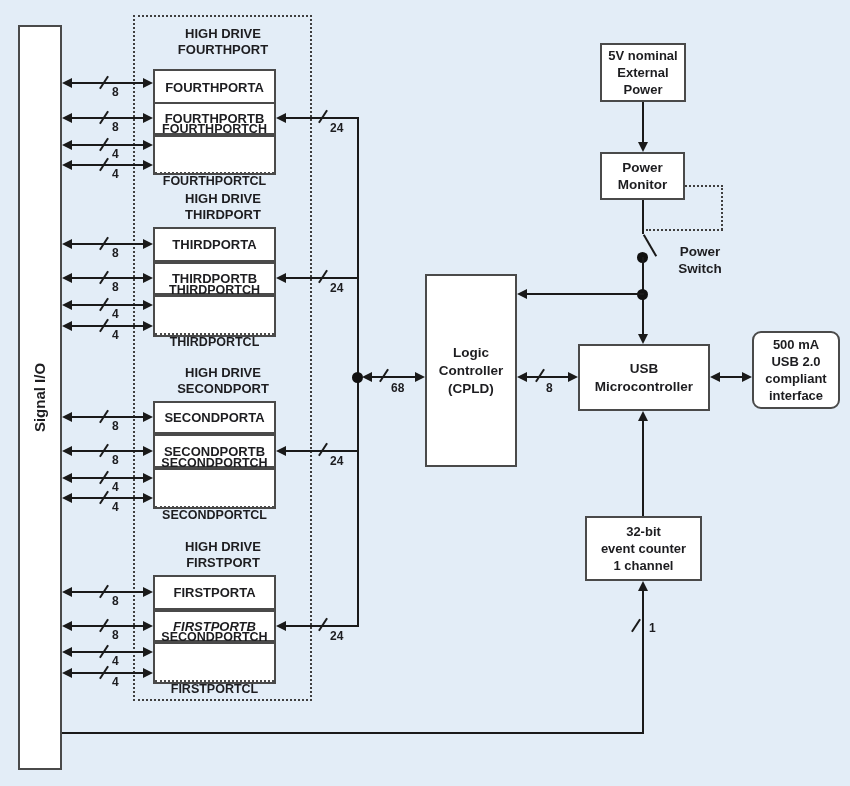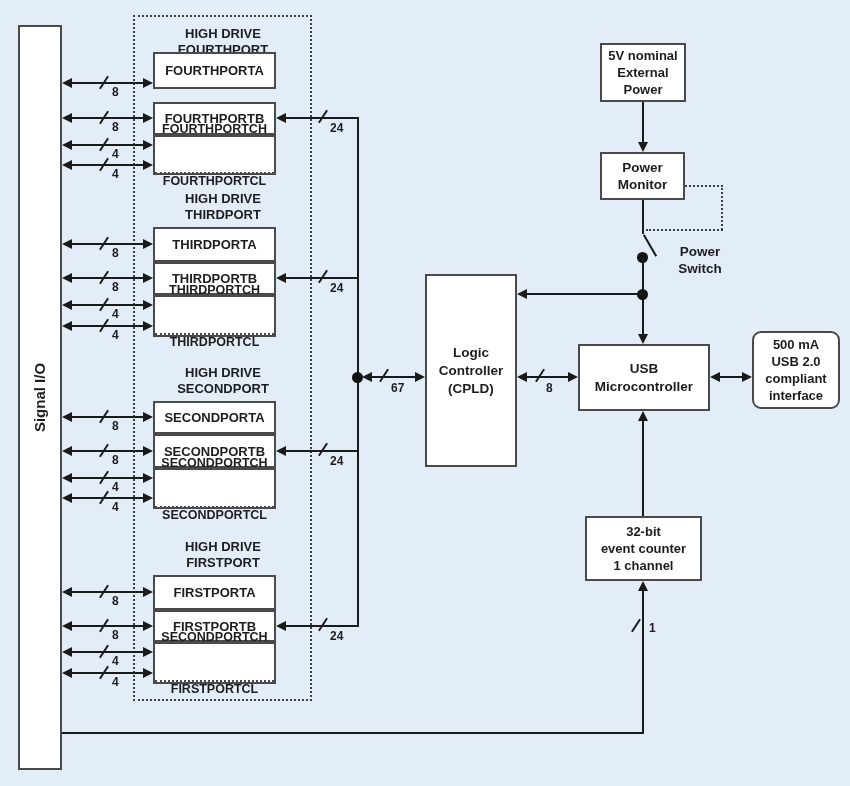--- a/index.html
+++ b/index.html
@@ -40,21 +40,21 @@
 <div id="stage">
 
   <div class="box" style="left:18px;top:25px;width:44px;height:745px;">
     <span class="sio-span">Signal I/O</span>
   </div>
 
   <div class="dotrect" style="left:133px;top:15px;width:179px;height:686px;"></div>
 
   <div class="ghead" style="top:26px;">HIGH DRIVE
 FOURTHPORT</div>
-  <div class="box portbox" style="left:153px;top:52px;width:123px;height:37px;"><span>FOURTHPORTA</span></div>
+  <div class="box portbox" style="left:153px;top:69px;width:123px;height:37px;"><span>FOURTHPORTA</span></div>
   <div class="box portbox" style="left:153px;top:102px;width:123px;height:33px;"><span>FOURTHPORTB</span></div>
   <div class="box portbox chcl" style="left:153px;top:135px;width:123px;height:40px;">
     <div class="cell">FOURTHPORTCH</div>
     <div class="cell low">FOURTHPORTCL</div>
   </div>
 
   <div class="hline" style="left:70px;top:82px;width:76px;"></div>
   <div class="tri tri-l" style="left:62px;top:78px;"></div>
   <div class="tri tri-r" style="left:143px;top:78px;"></div>
   <div class="slash" style="left:103px;top:75px;"></div>
@@ -142,21 +142,21 @@
   <div class="slash" style="left:103px;top:490px;"></div>
   <div class="wlbl" style="left:112px;top:500px;">4</div>
   <div class="hline" style="left:286px;top:450px;width:73px;"></div>
   <div class="tri tri-l" style="left:276px;top:446px;"></div>
   <div class="slash" style="left:322px;top:442px;"></div>
   <div class="wlbl" style="left:330px;top:454px;">24</div>
 
   <div class="ghead" style="top:539px;">HIGH DRIVE
 FIRSTPORT</div>
   <div class="box portbox" style="left:153px;top:575px;width:123px;height:35px;"><span>FIRSTPORTA</span></div>
-  <div class="box portbox" style="left:153px;top:610px;width:123px;height:32px;"><span>FIRSTPORTB</span></div>
+  <div class="box portbox" style="left:153px;top:610px;width:123px;height:32px;font-style:italic;"><span>FIRSTPORTB</span></div>
   <div class="box portbox chcl" style="left:153px;top:642px;width:123px;height:42px;">
     <div class="cell">SECONDPORTCH</div>
     <div class="cell low">FIRSTPORTCL</div>
   </div>
   <div class="hline" style="left:70px;top:591px;width:76px;"></div>
   <div class="tri tri-l" style="left:62px;top:587px;"></div>
   <div class="tri tri-r" style="left:143px;top:587px;"></div>
   <div class="slash" style="left:103px;top:584px;"></div>
   <div class="wlbl" style="left:112px;top:594px;">8</div>
   <div class="hline" style="left:70px;top:625px;width:76px;"></div>
@@ -178,21 +178,21 @@
   <div class="tri tri-l" style="left:276px;top:621px;"></div>
   <div class="slash" style="left:322px;top:617px;"></div>
   <div class="wlbl" style="left:330px;top:629px;">24</div>
 
   <div class="vline" style="left:357px;top:117px;height:510px;"></div>
   <div class="jdot" style="left:352px;top:372px;"></div>
   <div class="hline" style="left:370px;top:376px;width:47px;"></div>
   <div class="tri tri-l" style="left:362px;top:372px;"></div>
   <div class="tri tri-r" style="left:415px;top:372px;"></div>
   <div class="slash" style="left:383px;top:368px;"></div>
-  <div class="wlbl" style="left:391px;top:381px;">67</div>
+  <div class="wlbl" style="left:391px;top:381px;">68</div>
 
   <div class="box" style="left:425px;top:274px;width:92px;height:193px;font-size:13.5px;line-height:18px;">
     <span>Logic
 Controller
 (CPLD)</span>
   </div>
 
   <div class="hline" style="left:525px;top:376px;width:45px;"></div>
   <div class="tri tri-l" style="left:517px;top:372px;"></div>
   <div class="tri tri-r" style="left:568px;top:372px;"></div>

